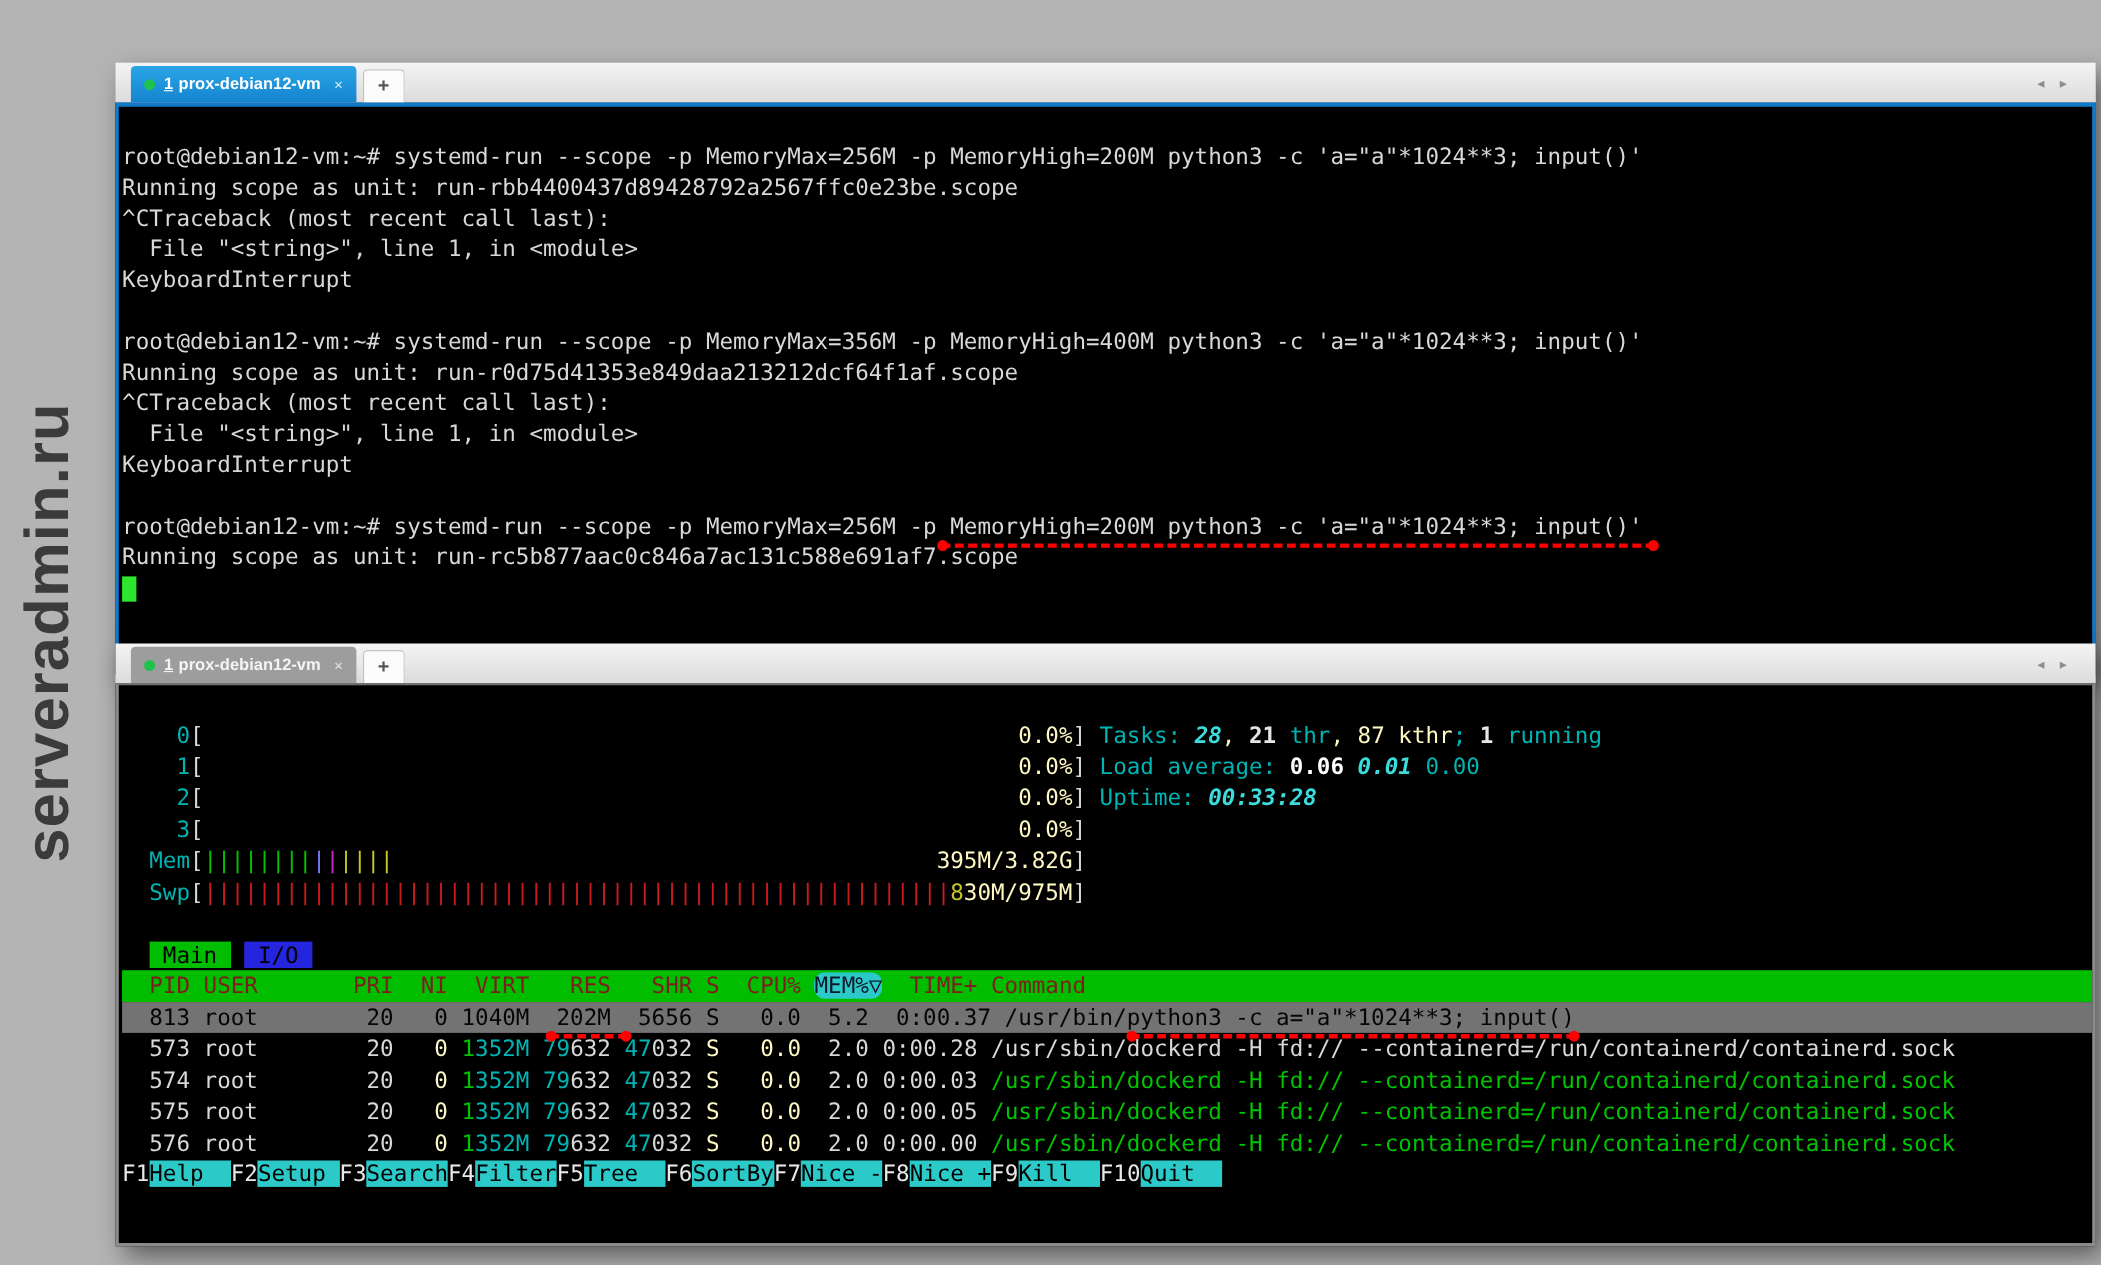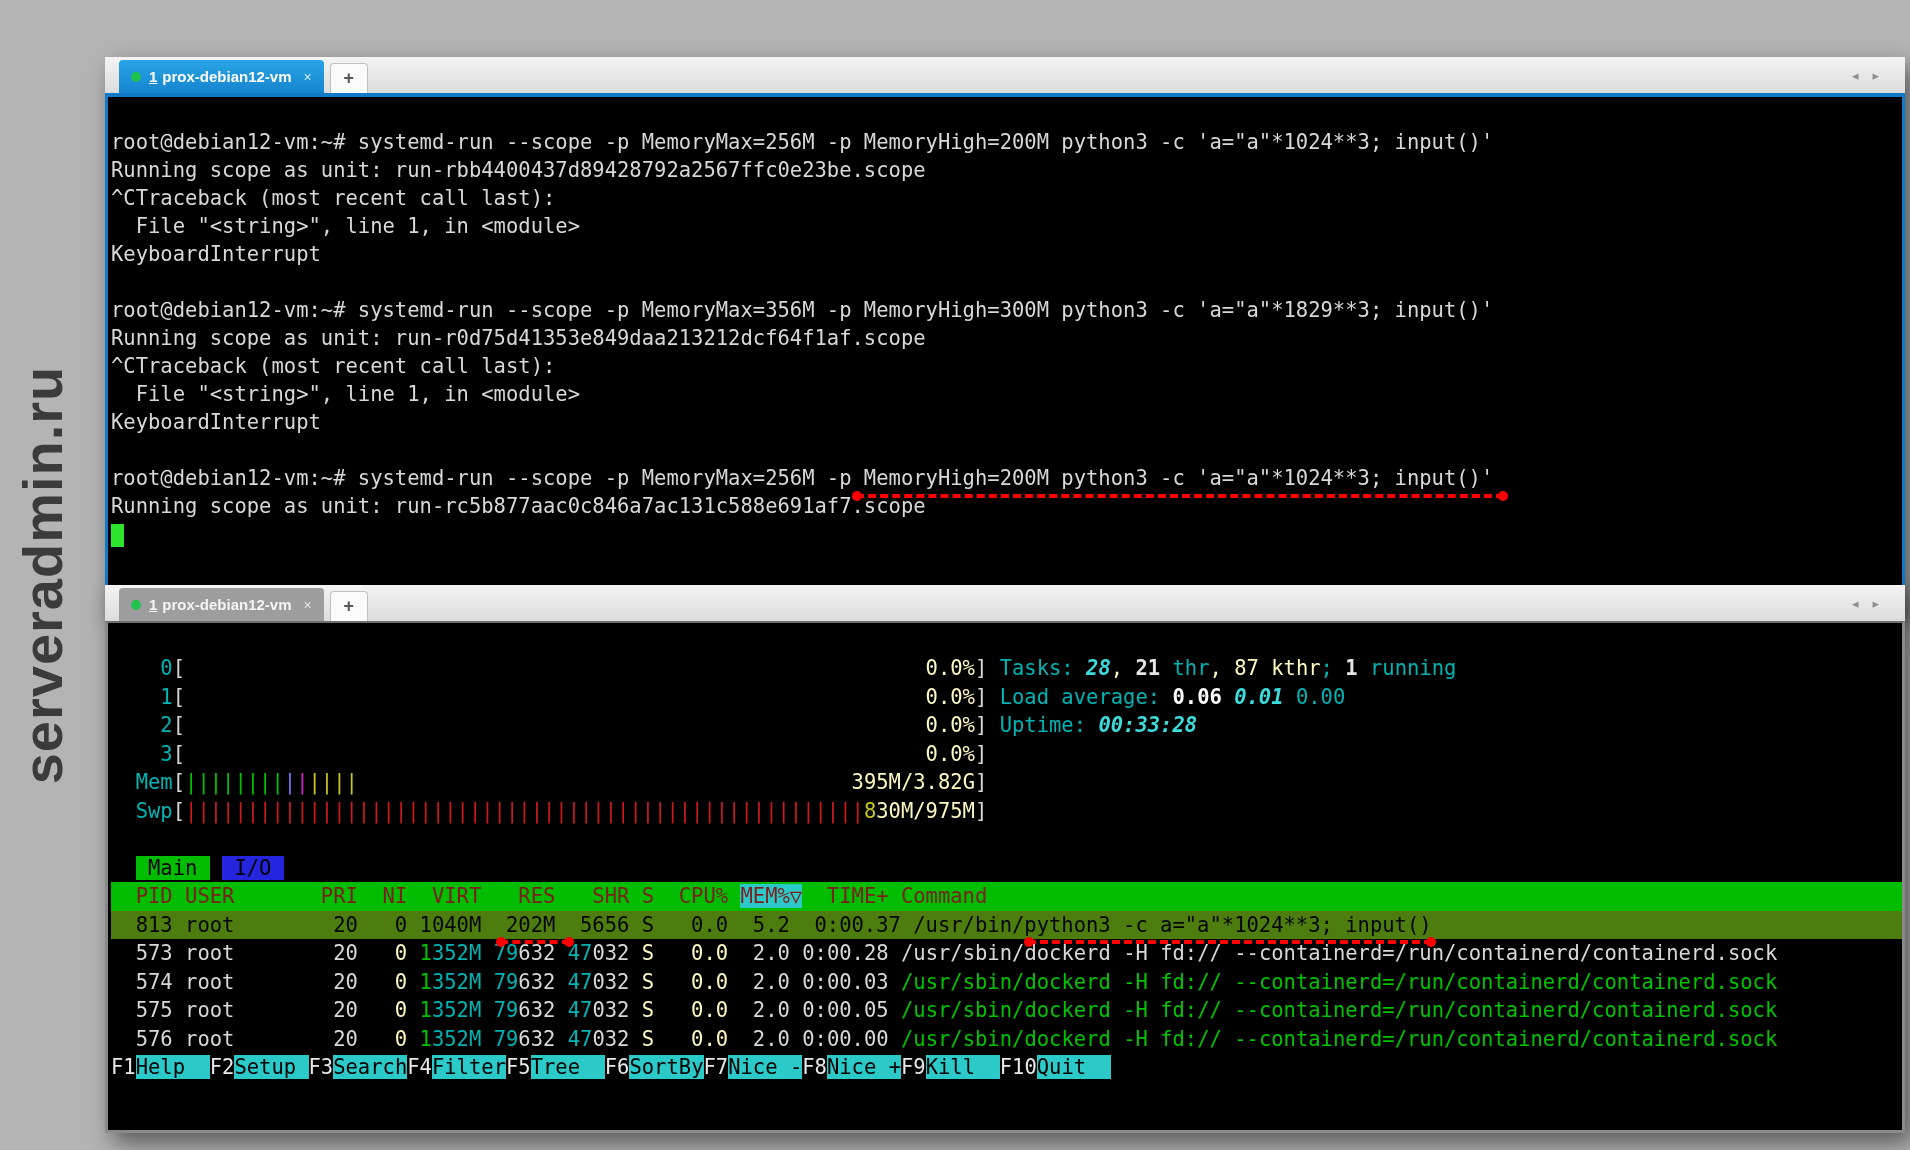--- a/index.html
+++ b/index.html
@@ -66,27 +66,27 @@
   .sg-C{color:#3cdcdc;font-weight:bold;font-style:italic;}
   .sg-G{color:#e5e5e5;font-weight:bold;}
   .sg-g{color:#00c400;}
   .sg-d{color:#fef9c3;}
   .sg-y{color:#c6c623;}
   .sg-r{color:#cc1b1b;}
   .sg-m{color:#cb27cb;}
   .sg-b{color:#7878f8;}
   .sg-k{color:#050505;}
   .sg-hk{color:#7f1d1d;background:#00bd00;text-align:center;}
-  .sg-hks{color:#7f1d1d;background:#2cc9c9;}
+  .sg-hks{color:#0f172a;background:#2cc9c9;border-radius:10px;}
   .sg-tabMain{color:#000;background:#00bd00;}
   .sg-tabIO{color:#000;background:#2525dd;}
   .sg-fk{color:#e8e8e8;}
   .sg-fl{color:#000;background:#2cc9c9;}
   .ln-green{background:#00bd00;}
-  .ln-sel{background:#4d7c0f;}
+  .ln-sel{background:#737373;}
   .cursor{display:inline-block;width:13px;height:23px;background:#2ee52e;vertical-align:middle;}
   
   .dash{position:absolute;height:0;border-top:4px dashed #ff0000;z-index:50;}
   .dash::before,.dash::after{
     content:"";position:absolute;top:-7px;width:10px;height:10px;border-radius:50%;background:#ff0000;
   }
   .dash::before{left:-4px;}
   .dash::after{right:-4px;}
 </style>
 </head>
@@ -105,21 +105,21 @@
     <div class="plusbtn">+</div>
     <div class="navarrows"><span>◂</span><span>▸</span></div>
   </div>
   <div class="termbody" id="term-top">
       <div class="ln"><span class="sg-t">root@debian12-vm:~# systemd-run --scope -p MemoryMax=256M -p MemoryHigh=200M python3 -c 'a="a"*1024**3; input()'</span></div>
       <div class="ln"><span class="sg-t">Running scope as unit: run-rbb4400437d89428792a2567ffc0e23be.scope</span></div>
       <div class="ln"><span class="sg-t">^CTraceback (most recent call last):</span></div>
       <div class="ln"><span class="sg-t">  File "&lt;string&gt;", line 1, in &lt;module&gt;</span></div>
       <div class="ln"><span class="sg-t">KeyboardInterrupt</span></div>
       <div class="ln"></div>
-      <div class="ln"><span class="sg-t">root@debian12-vm:~# systemd-run --scope -p MemoryMax=356M -p MemoryHigh=300M python3 -c 'a="a"*1829**3; input()'</span></div>
+      <div class="ln"><span class="sg-t">root@debian12-vm:~# systemd-run --scope -p MemoryMax=356M -p MemoryHigh=400M python3 -c 'a="a"*1024**3; input()'</span></div>
       <div class="ln"><span class="sg-t">Running scope as unit: run-r0d75d41353e849daa213212dcf64f1af.scope</span></div>
       <div class="ln"><span class="sg-t">^CTraceback (most recent call last):</span></div>
       <div class="ln"><span class="sg-t">  File "&lt;string&gt;", line 1, in &lt;module&gt;</span></div>
       <div class="ln"><span class="sg-t">KeyboardInterrupt</span></div>
       <div class="ln"></div>
       <div class="ln"><span class="sg-t">root@debian12-vm:~# systemd-run --scope -p MemoryMax=256M -p MemoryHigh=200M python3 -c 'a="a"*1024**3; input()'</span></div>
       <div class="ln"><span class="sg-t">Running scope as unit: run-rc5b877aac0c846a7ac131c588e691af7.scope</span></div>
       <div class="ln"><span class="cursor"></span></div>
     </div>
 </div>

